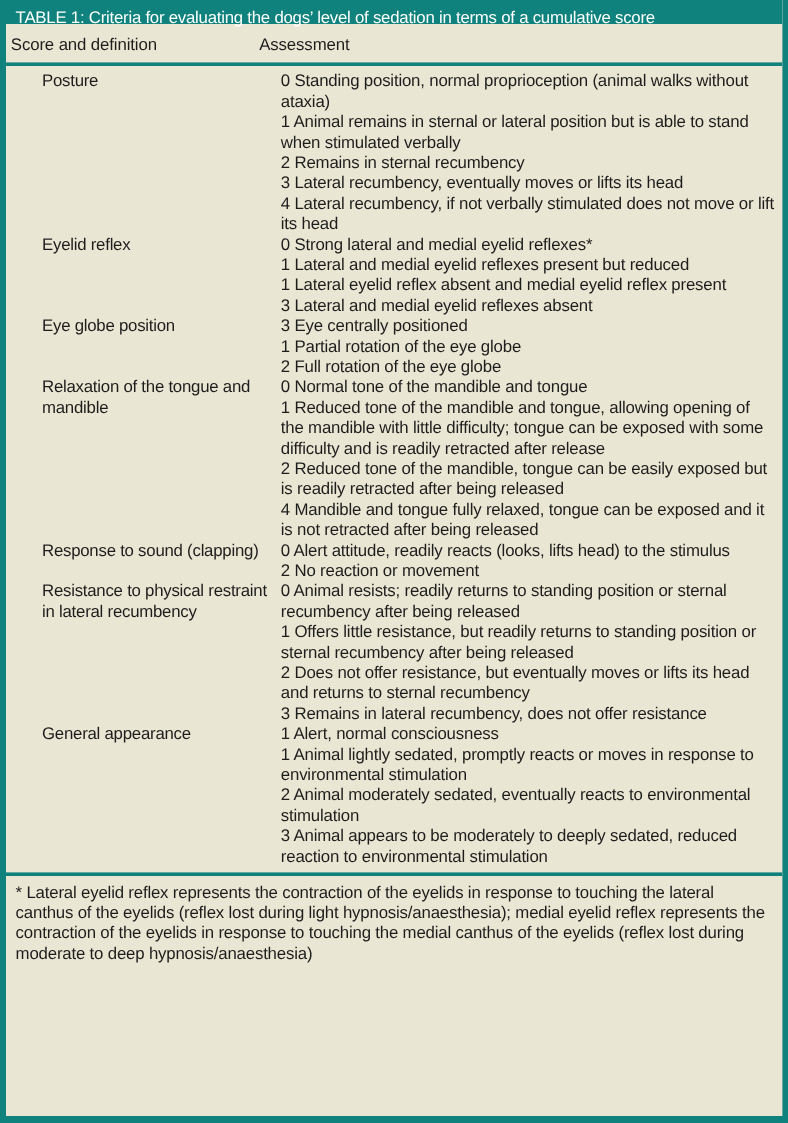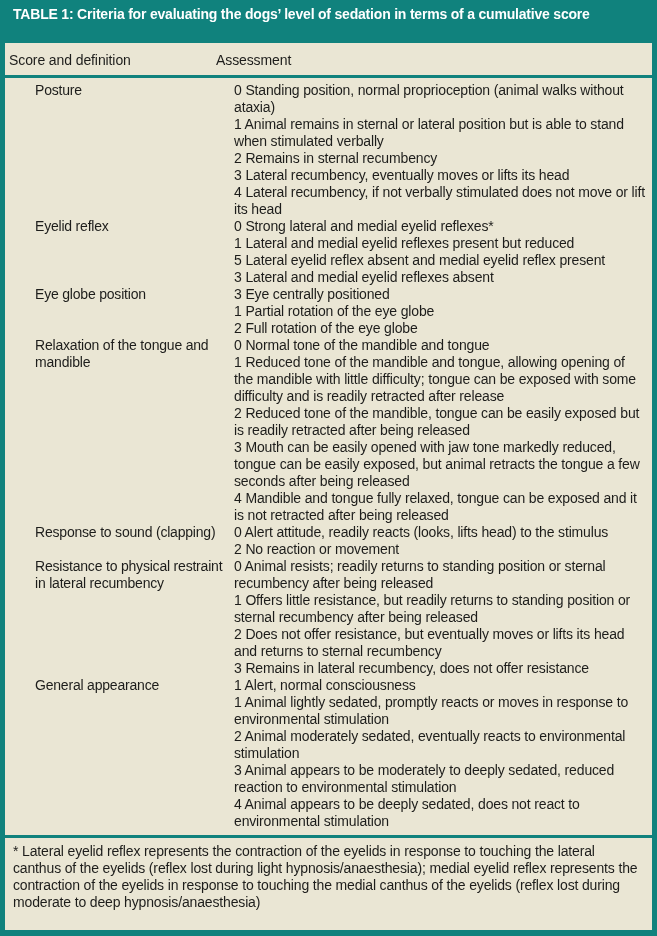--- a/index.html
+++ b/index.html
@@ -17,24 +17,24 @@
   .doc {
     width: 657px;
     height: 936px;
     background: var(--background);
     border-left: 5px solid var(--teal);
     border-right: 5px solid var(--teal);
     border-bottom: 6px solid var(--teal);
     overflow: hidden;
   }
   .title-bar {
-    height: 43px;
+    height: 20px;
     background: var(--teal);
     color: var(--title-text);
-    font-weight: bold;
+    font-weight: normal;
     font-size: 14px;
     letter-spacing: -0.2px;
     line-height: 29px;
     padding-left: 8px;
     white-space: nowrap;
   }
   .colheader {
     display: grid;
     grid-template-columns: 203px 1fr;
     padding: 9px 4px 7px 4px;
@@ -97,41 +97,40 @@
           <div class="score-line">3 Lateral recumbency, eventually moves or lifts its head</div>
           <div class="score-line">4 Lateral recumbency, if not verbally stimulated does not move or lift its head</div>
         </div>
   </div>
 
   <div class="trow">
     <div class="assessment-cell">Eyelid reflex</div>
     <div class="scores-cell">
           <div class="score-line">0 Strong lateral and medial eyelid reflexes*</div>
           <div class="score-line">1 Lateral and medial eyelid reflexes present but reduced</div>
-          <div class="score-line">5 Lateral eyelid reflex absent and medial eyelid reflex present</div>
+          <div class="score-line">1 Lateral eyelid reflex absent and medial eyelid reflex present</div>
           <div class="score-line">3 Lateral and medial eyelid reflexes absent</div>
         </div>
   </div>
 
   <div class="trow">
     <div class="assessment-cell">Eye globe position</div>
     <div class="scores-cell">
           <div class="score-line">3 Eye centrally positioned</div>
           <div class="score-line">1 Partial rotation of the eye globe</div>
           <div class="score-line">2 Full rotation of the eye globe</div>
         </div>
   </div>
 
   <div class="trow">
     <div class="assessment-cell">Relaxation of the tongue and mandible</div>
     <div class="scores-cell">
           <div class="score-line">0 Normal tone of the mandible and tongue</div>
           <div class="score-line">1 Reduced tone of the mandible and tongue, allowing opening of the mandible with little difficulty; tongue can be exposed with some difficulty and is readily retracted after release</div>
           <div class="score-line">2 Reduced tone of the mandible, tongue can be easily exposed but is readily retracted after being released</div>
-          <div class="score-line">3 Mouth can be easily opened with jaw tone markedly reduced, tongue can be easily exposed, but animal retracts the tongue a few seconds after being released</div>
           <div class="score-line">4 Mandible and tongue fully relaxed, tongue can be exposed and it is not retracted after being released</div>
         </div>
   </div>
 
   <div class="trow">
     <div class="assessment-cell">Response to sound (clapping)</div>
     <div class="scores-cell">
           <div class="score-line">0 Alert attitude, readily reacts (looks, lifts head) to the stimulus</div>
           <div class="score-line">2 No reaction or movement</div>
         </div>
@@ -147,21 +146,20 @@
         </div>
   </div>
 
   <div class="trow">
     <div class="assessment-cell">General appearance</div>
     <div class="scores-cell">
           <div class="score-line">1 Alert, normal consciousness</div>
           <div class="score-line">1 Animal lightly sedated, promptly reacts or moves in response to environmental stimulation</div>
           <div class="score-line">2 Animal moderately sedated, eventually reacts to environmental stimulation</div>
           <div class="score-line">3 Animal appears to be moderately to deeply sedated, reduced reaction to environmental stimulation</div>
-          <div class="score-line">4 Animal appears to be deeply sedated, does not react to environmental stimulation</div>
         </div>
   </div>
 </div>
 
   <div class="footnote-wrap">
     <div class="rule"></div>
     <div class="footnote">* Lateral eyelid reflex represents the contraction of the eyelids in response to touching the lateral canthus of the eyelids (reflex lost during light hypnosis/anaesthesia); medial eyelid reflex represents the contraction of the eyelids in response to touching the medial canthus of the eyelids (reflex lost during moderate to deep hypnosis/anaesthesia)</div>
   </div>
 </div>
 

